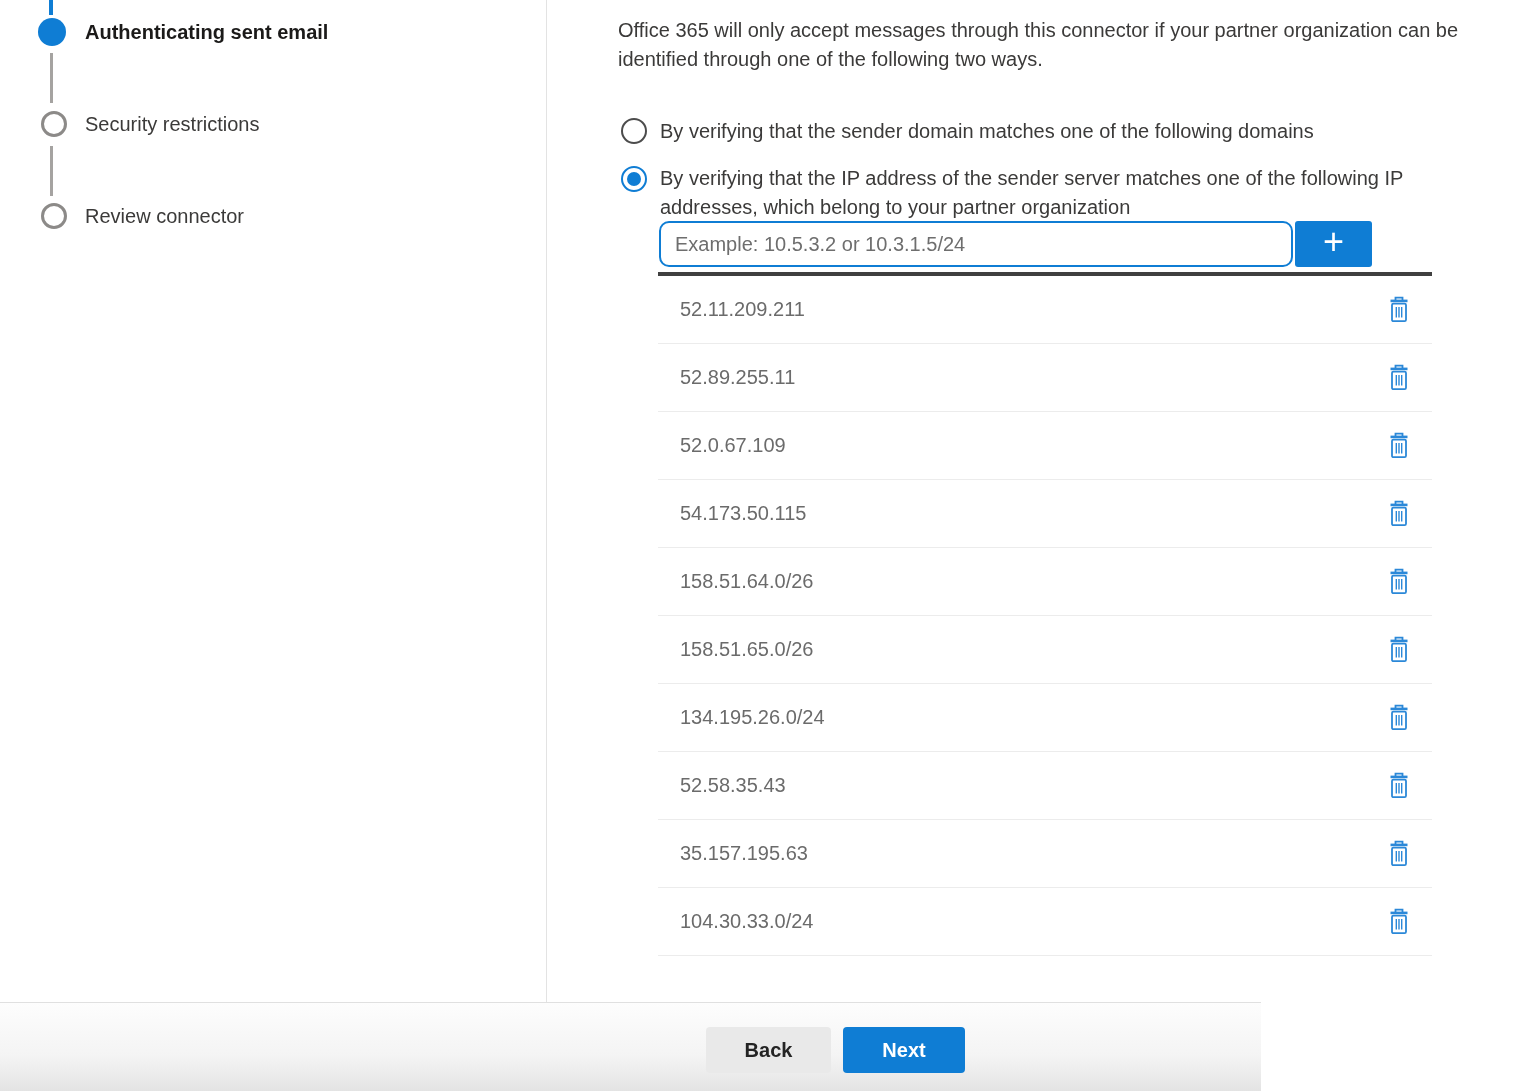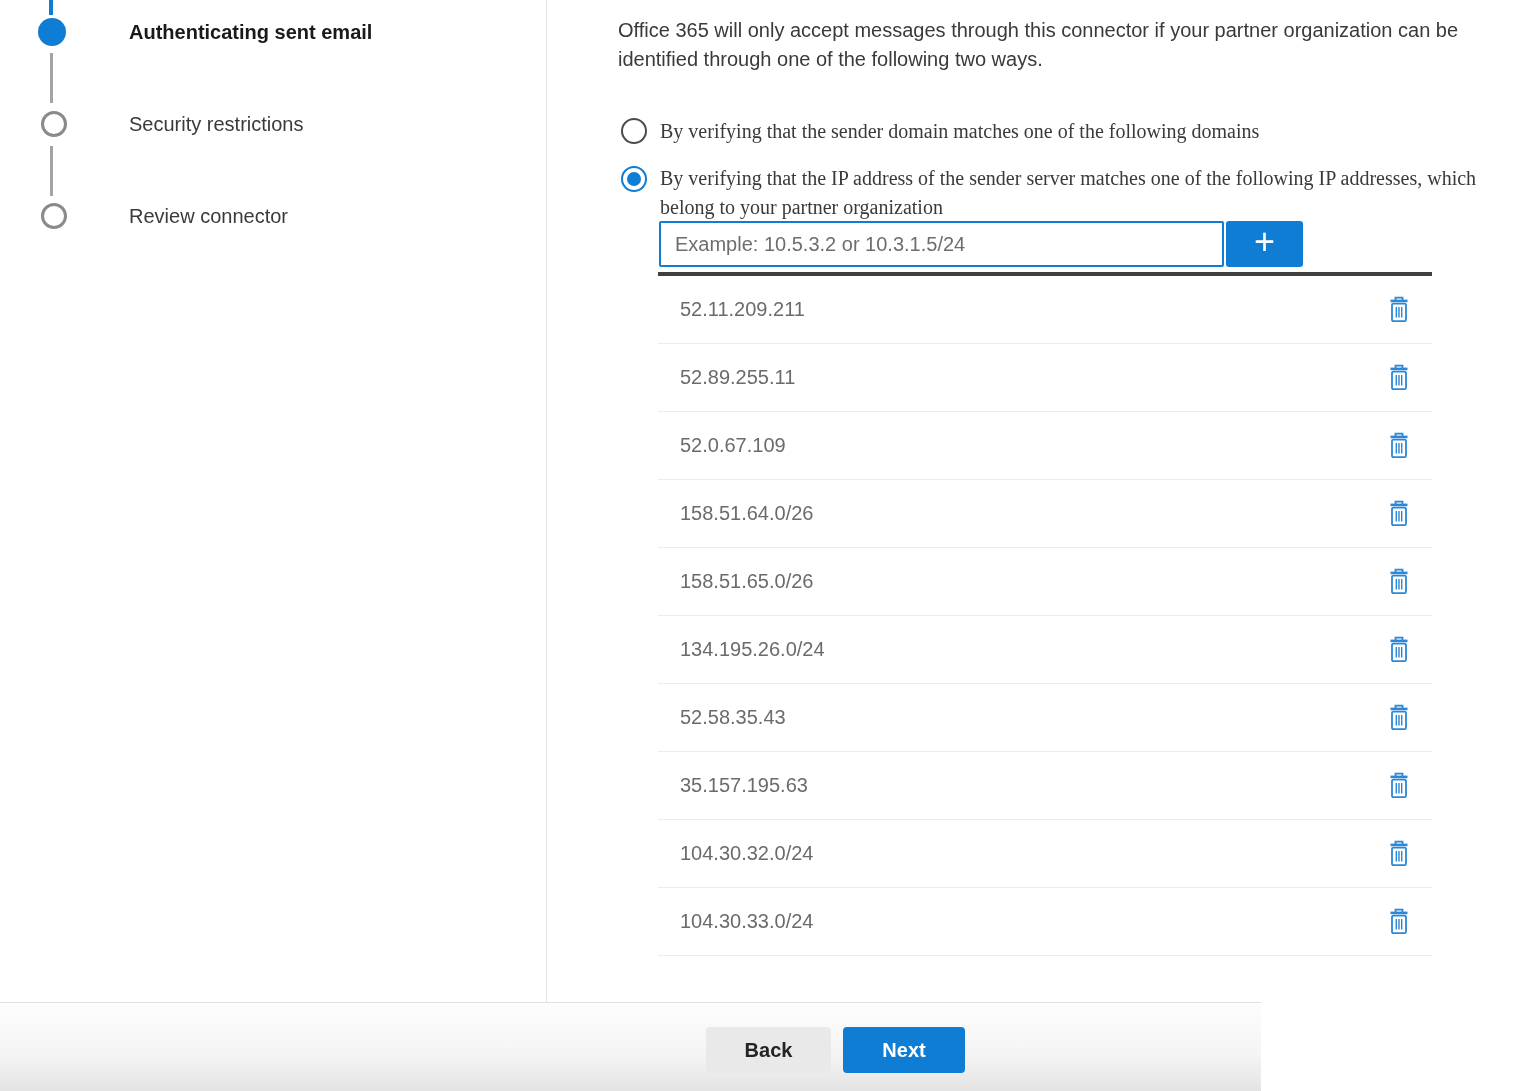--- a/index.html
+++ b/index.html
@@ -36,21 +36,21 @@
     border-radius: 50%; background: var(--accent, #0f7dd4);
   }
   .step-dot {
     position: absolute; left: 41px; width: 26px; height: 26px;
     border-radius: 50%; border: 3px solid #8c8a88; background: #fff;
   }
   .dot-2 { top: 111px; }
   .dot-3 { top: 203px; }
   .step-label {
     position: absolute; left: 85px; font-size: 20px; line-height: 24px;
-    color: #3b3a39; white-space: nowrap; margin-left: 44px;
+    color: #3b3a39; white-space: nowrap;
   }
   .step-label.active { font-weight: bold; color: #1b1a19; top: 20px; }
   .label-2 { top: 112px; text-align: center; }
   .label-3 { top: 204px; }
 
   
   .main-desc {
     position: absolute; left: 618px; top: 16px; width: 912px;
     font-size: 20px; line-height: 29px; color: #3b3a39;
   }
@@ -60,32 +60,32 @@
     display: flex; align-items: center; justify-content: center;
   }
   .radio.unselected { border: 2px solid #4c4c4c; top: 118px; }
   .radio.selected   { border: 2px solid var(--accent, #0f7dd4); top: 166px; }
   .radio.selected::after {
     content: ""; width: 14px; height: 14px; border-radius: 50%;
     background: var(--accent, #0f7dd4);
   }
   .radio-label {
     position: absolute; left: 660px; font-size: 20px; line-height: 29px;
-    color: #3b3a39; cursor: pointer; font-family: Liberation Serif, serif;
+    color: #3b3a39; cursor: pointer;
   }
   .radio-label.opt-0 { top: 117px; white-space: nowrap; }
   .radio-label.opt-1 { top: 164px; width: 830px; }
 
   .ip-input-row {
     position: absolute; left: 659px; top: 221px; width: 773px; height: 46px;
     display: flex;
   }
   .ip-input {
-    width: 565px; height: 46px; border: 2px solid var(--accent, #0f7dd4);
-    border-radius: 2px; padding: 0 14px; font-size: 20px; color: #3b3a39;
+    width: 634px; height: 46px; border: 2px solid var(--accent, #0f7dd4);
+    border-radius: 10px; padding: 0 14px; font-size: 20px; color: #3b3a39;
     font-family: "Liberation Sans", sans-serif; outline: none;
   }
   .ip-input::placeholder { color: #6e6e6e; }
   .add-btn {
     margin-left: 2px; width: 77px; height: 46px; border: none;
     background: var(--accent, #0f7dd4); color: #ffffff; border-radius: 3px;
     font-size: 36px; font-weight: 200; line-height: 1; cursor: pointer;
     display: flex; align-items: center; justify-content: center;
     font-family: "Liberation Sans", sans-serif; padding-bottom: 4px;
   }
@@ -187,20 +187,31 @@
     <button class="trash-btn">
       <svg width="22" height="27" viewBox="0 0 22 27" fill="none" stroke="#2b88d8">
         <path d="M7.5 4 V1.6 h7 V4" stroke-width="1.8"></path>
         <path d="M2.5 4.9 h17" stroke-width="2.6"></path>
         <rect x="4" y="7.6" width="14" height="17.6" rx="1.4" stroke-width="1.8"></rect>
         <path d="M8.3 11 v10.6 M11 11 v10.6 M13.7 11 v10.6" stroke-width="1.4"></path>
       </svg>
     </button>
   </div>
 
+  <div class="ip-row">
+    <span class="ip-text">54.173.50.115</span>
+    <button class="trash-btn">
+      <svg width="22" height="27" viewBox="0 0 22 27" fill="none" stroke="#2b88d8">
+        <path d="M7.5 4 V1.6 h7 V4" stroke-width="1.8"></path>
+        <path d="M2.5 4.9 h17" stroke-width="2.6"></path>
+        <rect x="4" y="7.6" width="14" height="17.6" rx="1.4" stroke-width="1.8"></rect>
+        <path d="M8.3 11 v10.6 M11 11 v10.6 M13.7 11 v10.6" stroke-width="1.4"></path>
+      </svg>
+    </button>
+  </div>
 
   <div class="ip-row">
     <span class="ip-text">158.51.64.0/26</span>
     <button class="trash-btn">
       <svg width="22" height="27" viewBox="0 0 22 27" fill="none" stroke="#2b88d8">
         <path d="M7.5 4 V1.6 h7 V4" stroke-width="1.8"></path>
         <path d="M2.5 4.9 h17" stroke-width="2.6"></path>
         <rect x="4" y="7.6" width="14" height="17.6" rx="1.4" stroke-width="1.8"></rect>
         <path d="M8.3 11 v10.6 M11 11 v10.6 M13.7 11 v10.6" stroke-width="1.4"></path>
       </svg>
@@ -248,31 +259,20 @@
     <button class="trash-btn">
       <svg width="22" height="27" viewBox="0 0 22 27" fill="none" stroke="#2b88d8">
         <path d="M7.5 4 V1.6 h7 V4" stroke-width="1.8"></path>
         <path d="M2.5 4.9 h17" stroke-width="2.6"></path>
         <rect x="4" y="7.6" width="14" height="17.6" rx="1.4" stroke-width="1.8"></rect>
         <path d="M8.3 11 v10.6 M11 11 v10.6 M13.7 11 v10.6" stroke-width="1.4"></path>
       </svg>
     </button>
   </div>
 
-  <div class="ip-row">
-    <span class="ip-text">104.30.32.0/24</span>
-    <button class="trash-btn">
-      <svg width="22" height="27" viewBox="0 0 22 27" fill="none" stroke="#2b88d8">
-        <path d="M7.5 4 V1.6 h7 V4" stroke-width="1.8"></path>
-        <path d="M2.5 4.9 h17" stroke-width="2.6"></path>
-        <rect x="4" y="7.6" width="14" height="17.6" rx="1.4" stroke-width="1.8"></rect>
-        <path d="M8.3 11 v10.6 M11 11 v10.6 M13.7 11 v10.6" stroke-width="1.4"></path>
-      </svg>
-    </button>
-  </div>
 
   <div class="ip-row">
     <span class="ip-text">104.30.33.0/24</span>
     <button class="trash-btn">
       <svg width="22" height="27" viewBox="0 0 22 27" fill="none" stroke="#2b88d8">
         <path d="M7.5 4 V1.6 h7 V4" stroke-width="1.8"></path>
         <path d="M2.5 4.9 h17" stroke-width="2.6"></path>
         <rect x="4" y="7.6" width="14" height="17.6" rx="1.4" stroke-width="1.8"></rect>
         <path d="M8.3 11 v10.6 M11 11 v10.6 M13.7 11 v10.6" stroke-width="1.4"></path>
       </svg>

